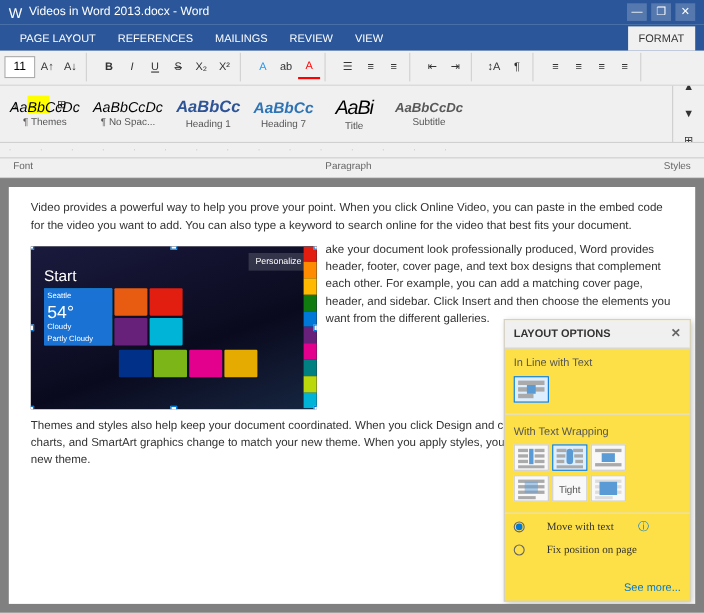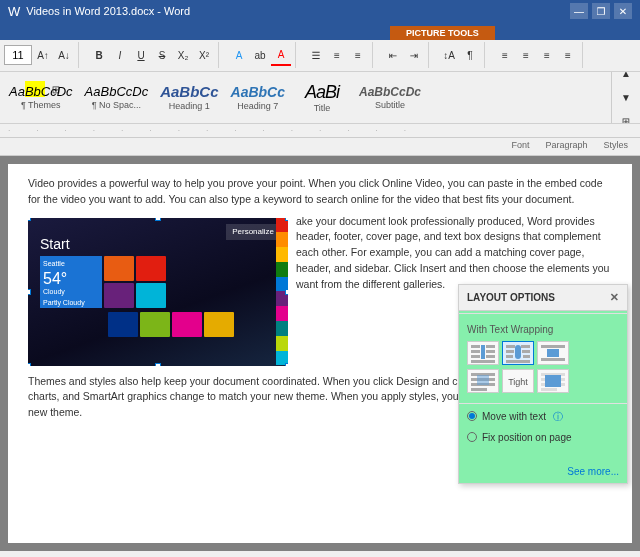--- a/index.html
+++ b/index.html
@@ -125,21 +125,21 @@
       padding: 0 8px;
       font-size: 8px;
       color: #888;
       position: relative;
     }
 
     
     .section-labels {
       background: #f0f0f0;
       display: flex;
-      justify-content: flex-end;
+      justify-content: space-between;
       font-size: 9px;
       color: #666;
       border-bottom: 1px solid #ccc;
       padding: 2px 4px;
       height: 18px;
     }
     .section-label {
       cursor: pointer;
       padding: 0 8px;
     }
@@ -247,21 +247,21 @@
       background: white;
       border: 1px solid #0078d7;
     }
 
     
     .layout-options-panel {
       position: absolute;
       right: 4px;
       top: 120px;
       width: 170px;
-      background: #86efac;
+      background: #fde047;
       border: 1px solid #d0d0d0;
       box-shadow: 2px 2px 6px rgba(0,0,0,0.2);
       z-index: 100;
       font-size: 10px;
     }
     .panel-header {
       background: #f0f0f0;
       display: flex;
       justify-content: space-between;
       align-items: center;
@@ -303,23 +303,24 @@
     }
     .wrap-icon.selected { border-color: #0078d7; background: #ddeeff; }
 
     .panel-divider {
       border-top: 1px solid #e0e0e0;
       margin: 2px 0;
     }
     .radio-option {
       display: flex;
       align-items: center;
-      gap: 5px;
+      gap: 20px;
       padding: 3px 8px;
       cursor: pointer;
+      font-family: Liberation Serif, serif;
     }
     .radio-dot {
       width: 10px; height: 10px;
       border-radius: 50%;
       border: 1px solid #666;
       display: flex; align-items: center; justify-content: center;
     }
     .radio-dot.checked::after {
       content: '';
       width: 6px; height: 6px;
@@ -361,22 +362,28 @@
   </div>
   <div class="title-bar-right">
     <button class="title-btn">—</button>
     <button class="title-btn">❐</button>
     <button class="title-btn">✕</button>
   </div>
 </div>
 
 <div style="background:#2b579a; display:flex; flex-direction:column;">
 
-  <div style="display:flex; height:18px; align-items:flex-end; padding-left: 390px;">
-    <div style="background:#c55a11; color:white; font-size:9px; padding:2px 16px; font-weight:bold;">PICTURE TOOLS</div>
+  <div class="ribbon-tabs">
+    <div class="ribbon-tab">PAGE LAYOUT</div>
+    <div class="ribbon-tab">REFERENCES</div>
+    <div class="ribbon-tab">MAILINGS</div>
+    <div class="ribbon-tab">REVIEW</div>
+    <div class="ribbon-tab">VIEW</div>
+    <div style="flex:1;"></div>
+    <div class="ribbon-tab active">FORMAT</div>
   </div>
 </div>
 
 <div class="toolbar">
   <div class="toolbar-group">
     <input class="font-size-box" type="text" value="11" style="">
     <button class="tb-btn">A↑</button>
     <button class="tb-btn">A↓</button>
   </div>
   <div class="toolbar-group">
@@ -539,20 +546,33 @@
       <p style="font-size:10.5px;line-height:1.5;margin-top:4px;">
         <span>Themes and styles also help keep your document coordinated. When you click Design and choose a Theme, the pictures, charts, and SmartArt graphics change to match your new theme. When you apply styles, your headings change to match the new theme.</span>
       </p>
 
       <div class="layout-options-panel">
         <div class="panel-header">
           <span>LAYOUT OPTIONS</span>
           <span class="panel-close">✕</span>
         </div>
 
+        <div class="panel-section">
+          <div class="panel-section-label">In Line with Text</div>
+          <div class="wrap-icons">
+            <div class="wrap-icon selected">
+              <svg class="wrap-svg" viewBox="0 0 28 20">
+                <rect x="2" y="2" width="24" height="4" fill="#aaa"></rect>
+                <rect x="2" y="8" width="24" height="4" fill="#aaa"></rect>
+                <rect x="2" y="14" width="14" height="4" fill="#aaa"></rect>
+                <rect x="10" y="6" width="8" height="8" fill="#5b9bd5"></rect>
+              </svg>
+            </div>
+          </div>
+        </div>
 
         <div class="panel-divider"></div>
 
         <div class="panel-section">
           <div class="panel-section-label">With Text Wrapping</div>
           <div class="wrap-icons">
 
             <div class="wrap-icon">
               <svg class="wrap-svg" viewBox="0 0 28 20">
                 <rect x="2" y="2" width="9" height="3" fill="#aaa"></rect>

